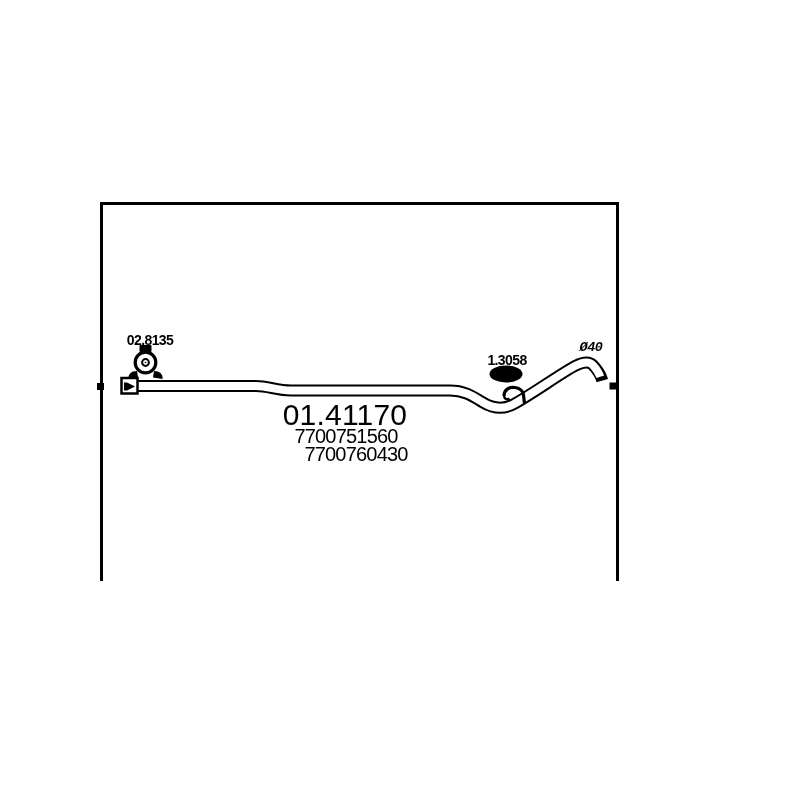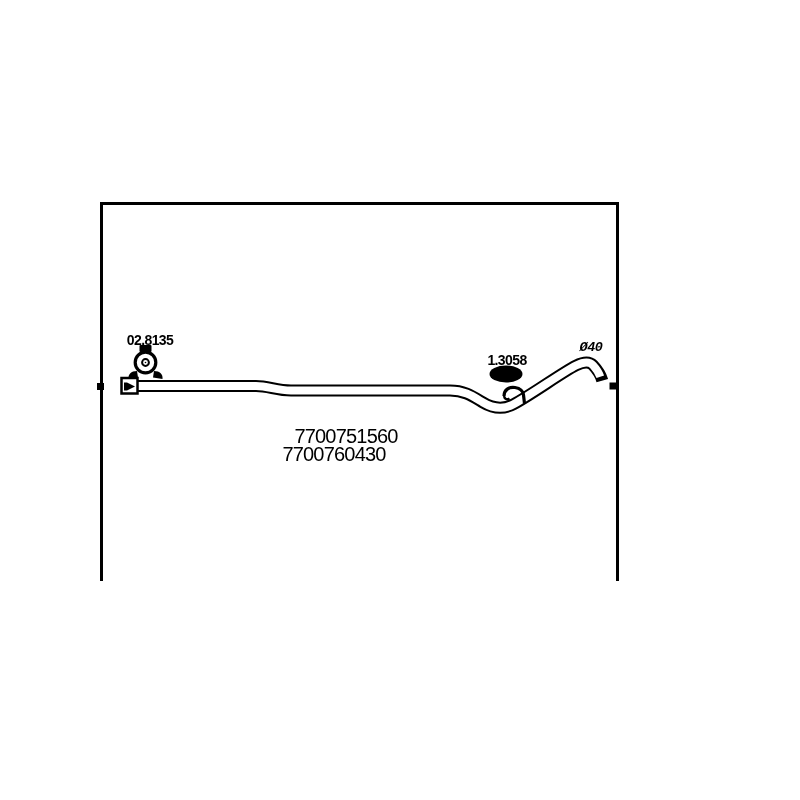--- a/index.html
+++ b/index.html
@@ -62,21 +62,21 @@
     font-size: 20px;
     font-weight: 400;
     letter-spacing: -0.8px;
     line-height: 14px;
   }
   .pos-clamp  { left: 110px; top: 333px; width: 80px; }
   .pos-mount  { left: 467px; top: 353px; width: 80px; }
   .pos-dia    { left: 561px; top: 341px; width: 60px; }
   .pos-part   { left: 245px; top: 401px; width: 200px; }
   .pos-oem1   { left: 266px; top: 429px; width: 160px; }
-  .pos-oem2   { left: 254px; top: 447px; width: 160px; }
+  .pos-oem2   { left: 276px; top: 447px; width: 160px; }
 </style>
 </head>
 <body>
 
 <div class="stage">
 
   <div class="frame"></div>
 
   <svg class="artwork" viewBox="0 0 800 800">
     <g stroke="#000000" fill="none">
@@ -112,16 +112,17 @@
       </g>
 
       <rect x="97" y="383" width="7" height="7" fill="#000000" stroke="none"></rect>
       <rect x="609.5" y="382.5" width="7" height="7" fill="#000000" stroke="none"></rect>
     </g>
   </svg>
 
   <div class="lbl lbl-small pos-clamp">02.8135</div>
   <div class="lbl lbl-small pos-mount">1.3058</div>
   <div class="lbl lbl-dia pos-dia">Ø40</div>
+  <div class="lbl lbl-part pos-part">01.41170</div>
   <div class="lbl lbl-oem pos-oem1">7700751560</div>
   <div class="lbl lbl-oem pos-oem2">7700760430</div>
 
 </div>
 
 </body></html>

